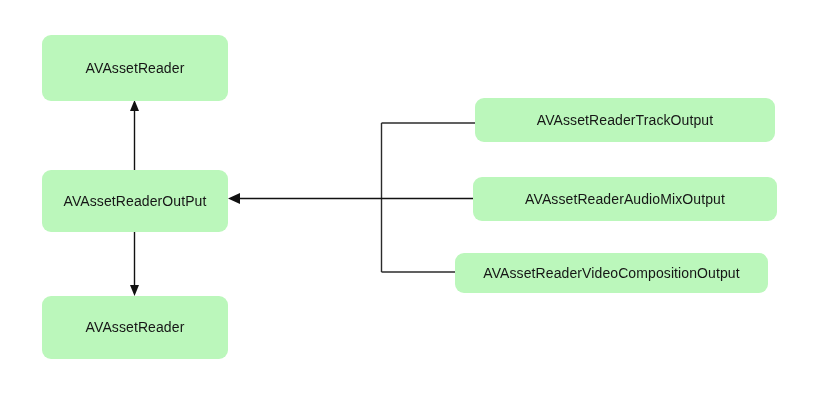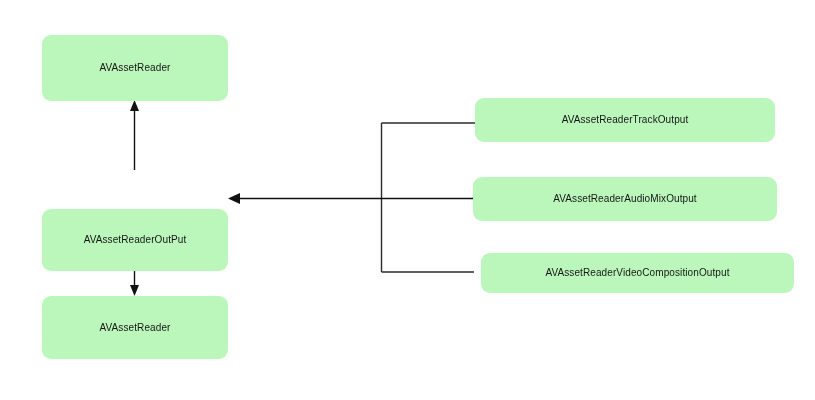--- a/index.html
+++ b/index.html
@@ -20,39 +20,39 @@
   }
   .node {
     position: absolute;
     box-sizing: border-box;
     background: #bbf7bb;
     border-radius: 9px;
     display: flex;
     align-items: center;
     justify-content: center;
     color: #161616;
-    font-size: 10px;
+    font-size: 14px;
     font-family: "Liberation Sans", "DejaVu Sans", sans-serif;
     font-weight: 400;
     letter-spacing: 0.1px;
     line-height: 1.2;
     text-align: center;
     white-space: nowrap;
     user-select: none;
   }
 
   
   #node-reader      { left: 42px;  top: 35px;  width: 186px; height: 66px; }
-  #node-output      { left: 42px;  top: 170px; width: 186px; height: 62px; margin-top: 39px; }
+  #node-output      { left: 42px;  top: 170px; width: 186px; height: 62px; }
   #node-samplebuf   { left: 42px;  top: 296px; width: 186px; height: 63px; }
 
   
   #node-track       { left: 475px; top: 98px;  width: 300px; height: 44px; }
   #node-audiomix    { left: 473px; top: 177px; width: 304px; height: 44px; }
-  #node-videocomp   { left: 481px; top: 253px; width: 313px; height: 40px; }
+  #node-videocomp   { left: 455px; top: 253px; width: 313px; height: 40px; }
 
   #edges {
     position: absolute;
     left: 0;
     top: 0;
     width: 815px;
     height: 400px;
     pointer-events: none;
   }
   .edge-line {

